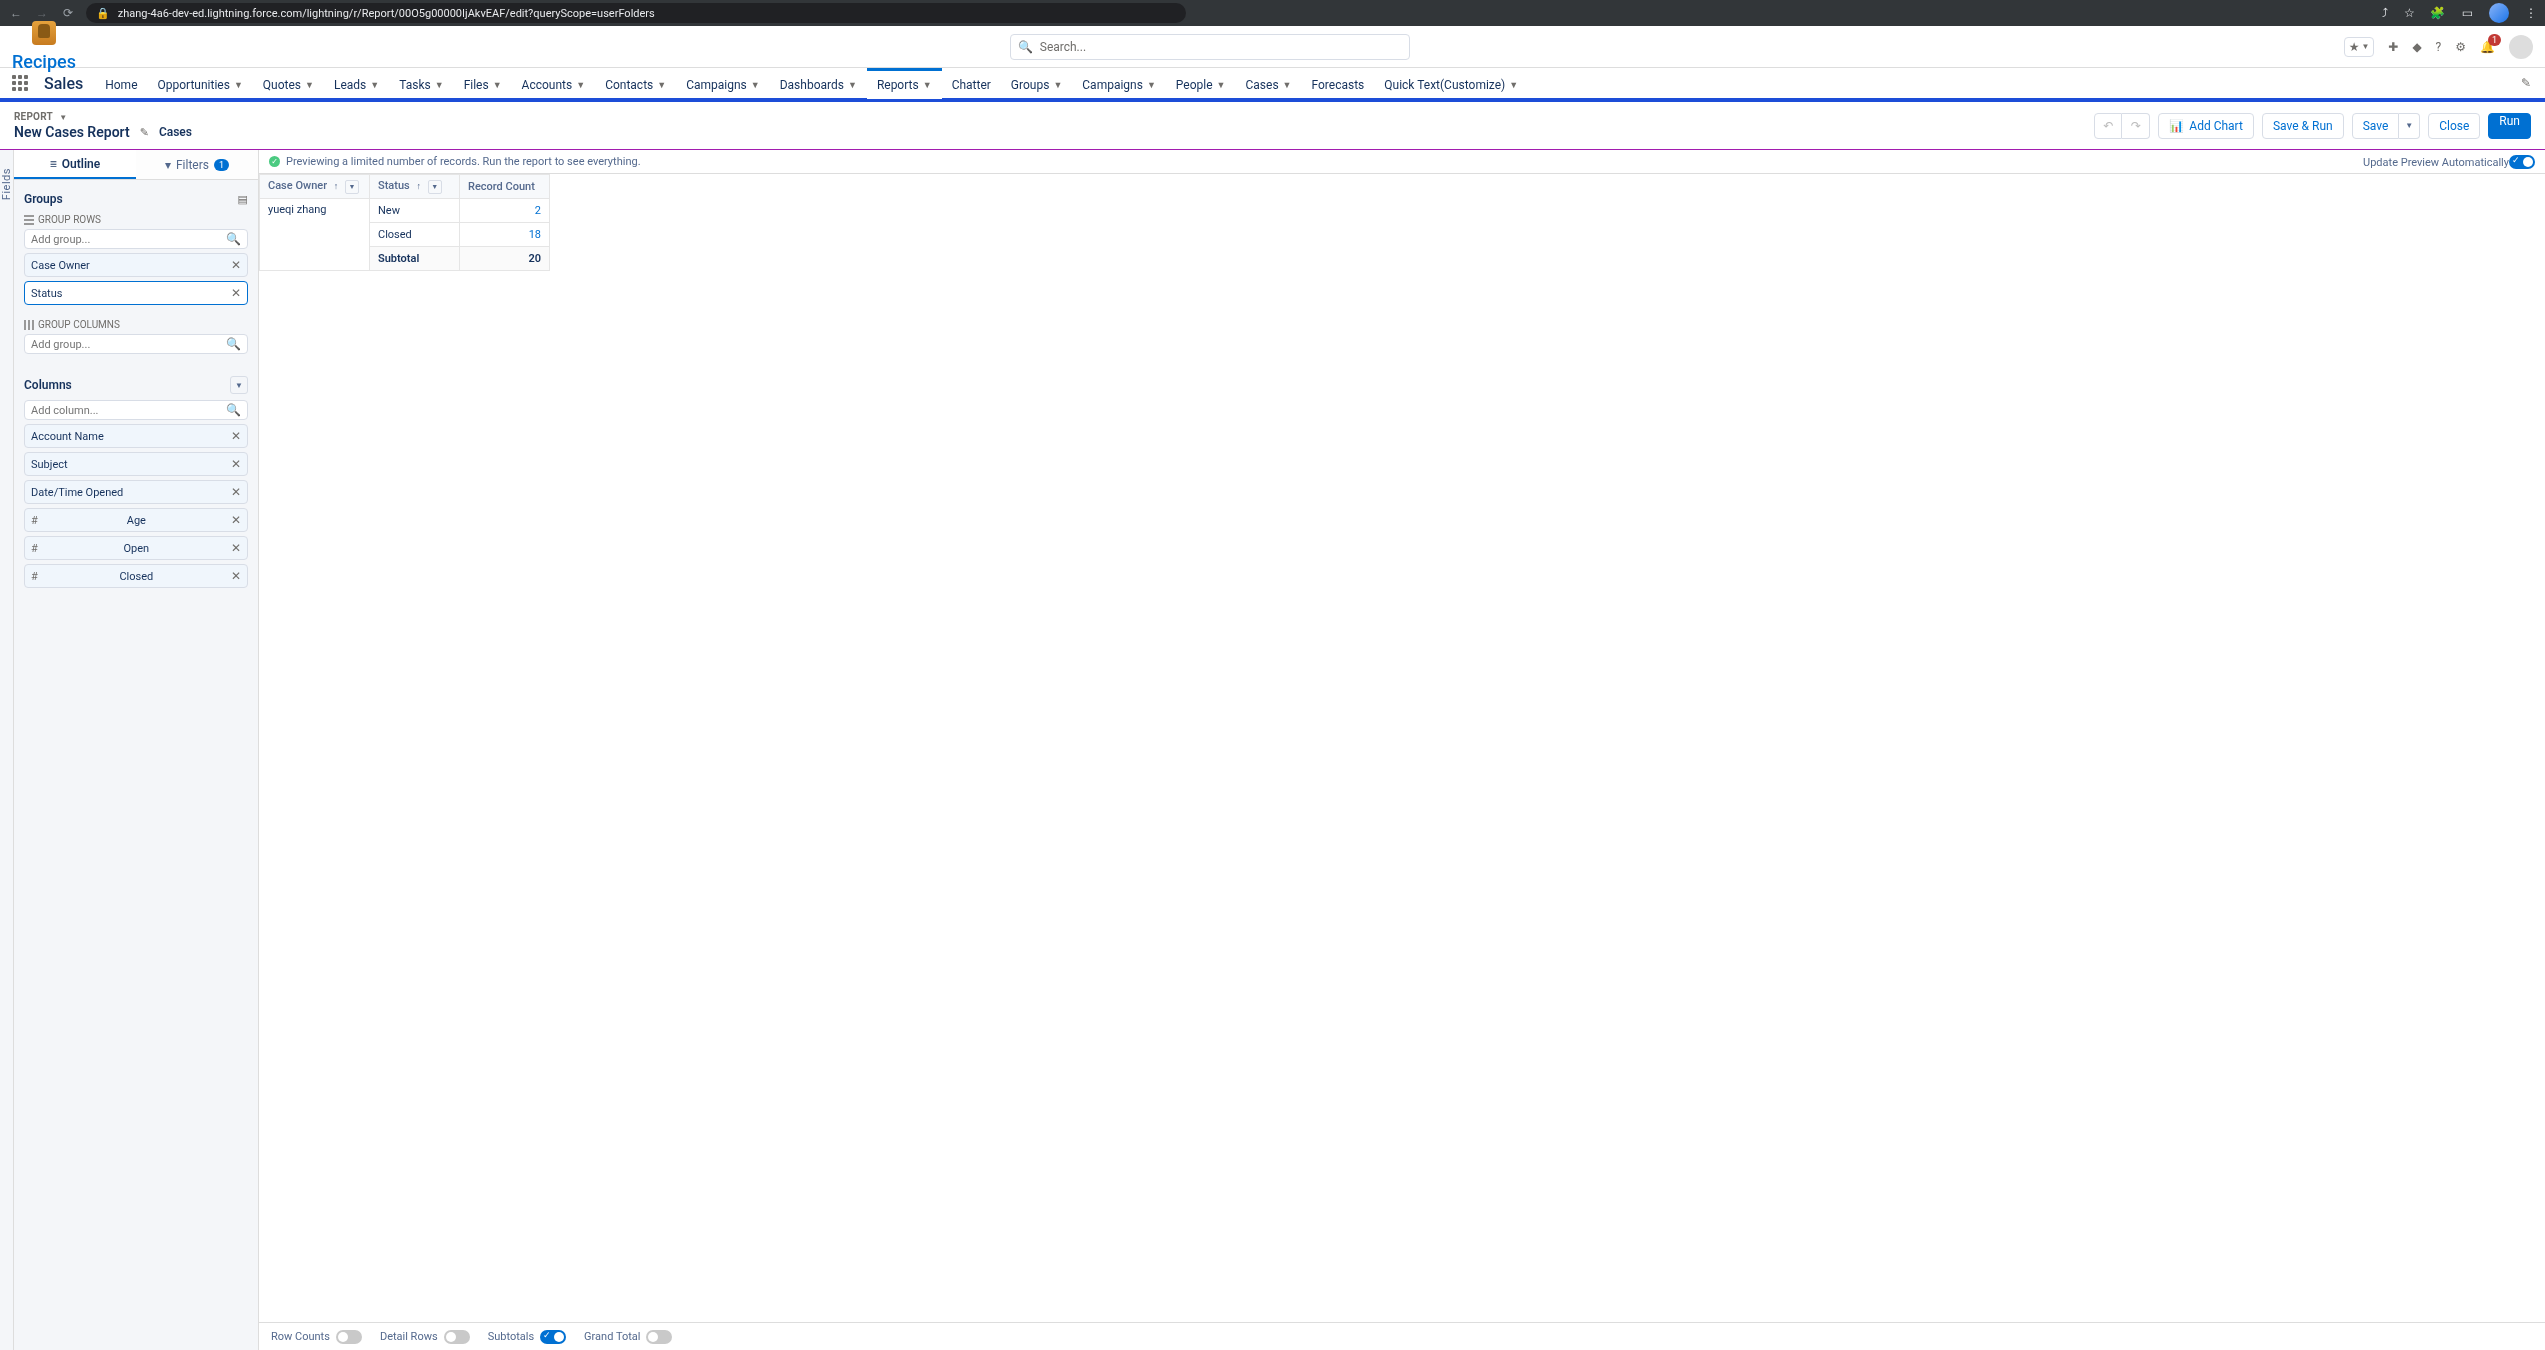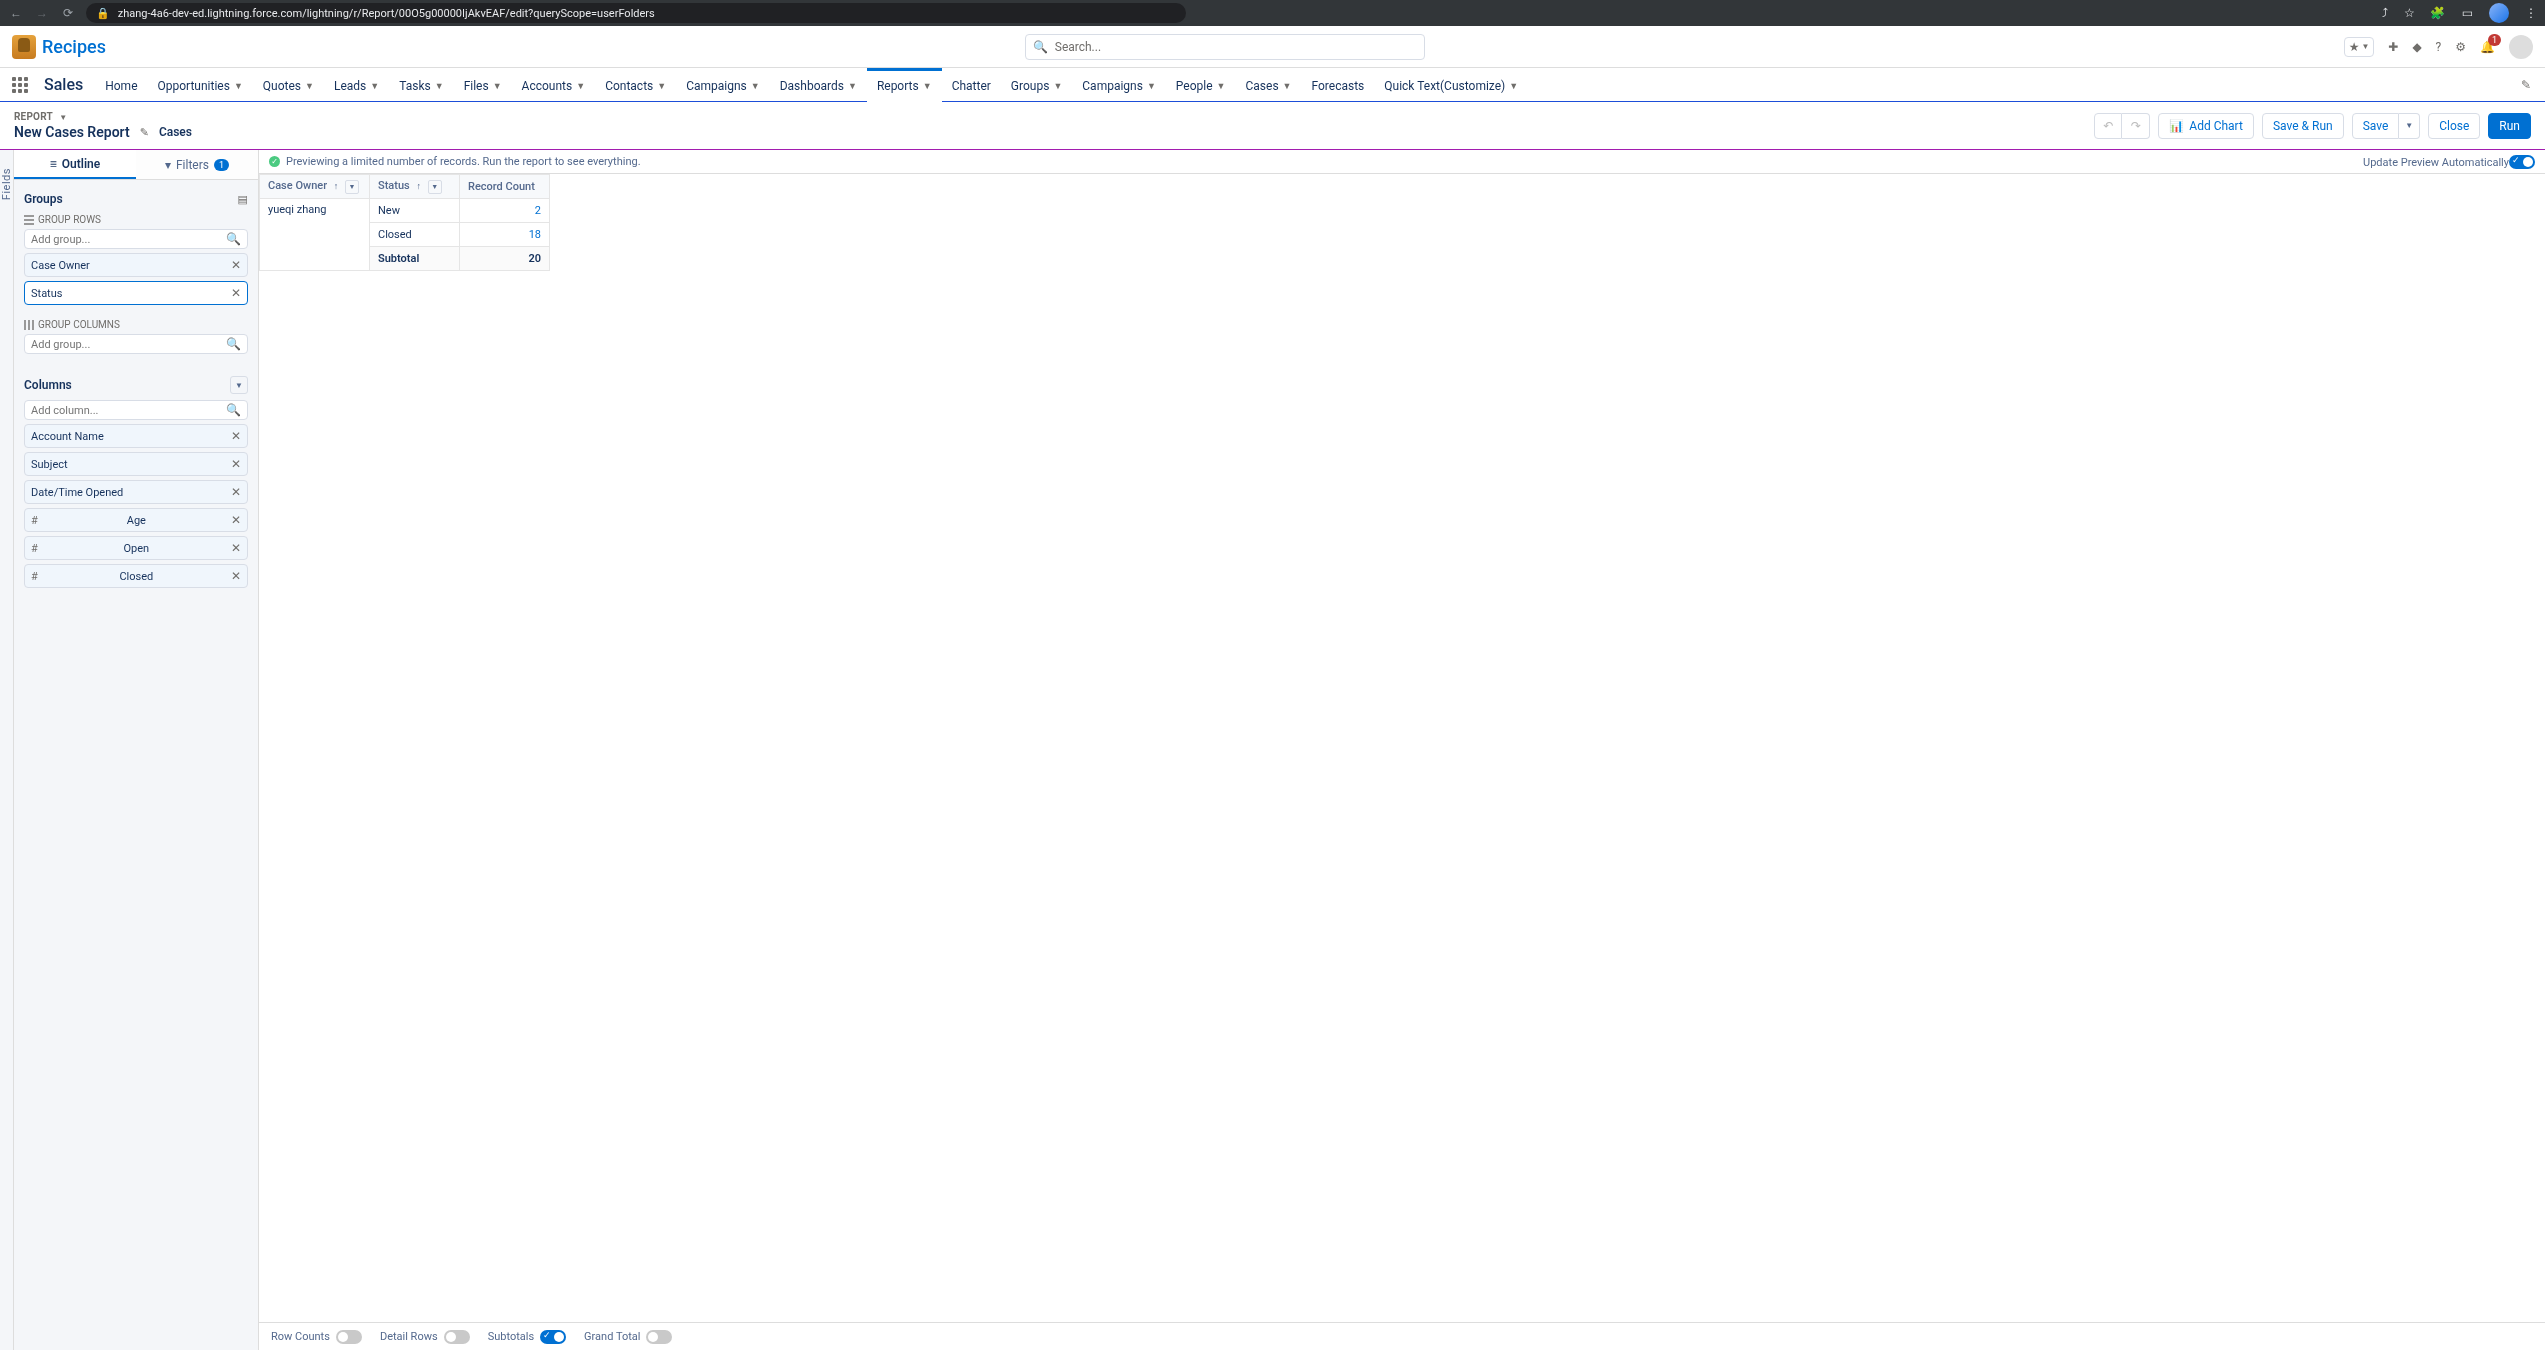--- a/index.html
+++ b/index.html
@@ -10,34 +10,34 @@
 .browser-chrome .nav-btn { color: #9aa0a6; width: 16px; text-align: center; cursor: pointer; }
 .browser-chrome .nav-btn.disabled { opacity: .5; }
 .addr-bar { flex: 1; background: #202124; border-radius: 14px; height: 20px; display: flex; align-items: center; padding: 0 10px; gap: 8px; color: #e8eaed; font-size: 11px; max-width: 1100px; }
 .addr-bar .lock { color: #9aa0a6; }
 .chrome-right { display: flex; align-items: center; gap: 16px; color: #e8eaed; margin-left: auto; }
 .chrome-right span, .chrome-right div { cursor: pointer; }
 .chrome-avatar { width: 20px; height: 20px; border-radius: 50%; background: linear-gradient(135deg,#8ab4f8,#1a73e8); }
 
 
 .global-header { height: 42px; border-bottom: 1px solid #ddd; display: flex; align-items: center; padding: 0 12px; background: #fff; }
-.brand { display: flex; align-items: center; gap: 6px; }
+.brand { display: flex; align-items: center; gap: 6px; flex-direction: column; }
 .brand-logo { width: 24px; height: 24px; border-radius: 4px; background: linear-gradient(180deg,#e5a23c,#c77b1f); position: relative; }
 .brand-logo::after { content:""; position:absolute; top:3px; left:6px; width:12px; height:14px; background:#8a5a15; border-radius:4px 4px 2px 2px; }
 .brand-title { font-size: 18px; font-weight: 500; color: #0070d2; }
 .search-wrap { flex: 1; display: flex; justify-content: center; }
 .search-box { width: 400px; height: 26px; border: 1px solid #d8dde6; border-radius: 4px; display: flex; align-items: center; padding: 0 8px; background: #fff; color: #706e6b; gap:6px; }
 .header-icons { display: flex; align-items: center; gap: 14px; color: #706e6b; position:relative; }
 .header-icons .ico { cursor: pointer; position:relative; }
 .fav-dd { display:flex; align-items:center; border:1px solid #d8dde6; border-radius:4px; padding:2px 4px; gap:2px; }
 .notif-badge { position:absolute; top:-6px; right:-6px; background:#c23934; color:#fff; font-size:9px; border-radius:8px; padding:0 4px; line-height:12px; min-width:12px; text-align:center; }
 .header-avatar { width:24px; height:24px; border-radius:50%; background:#ddd; }
 
 
-.app-nav { height: 34px; border-bottom: 1px solid #1d4ed8; display: flex; align-items: stretch; padding-left: 8px; background: #fff; }
+.app-nav { height: 34px; border-bottom: 4px solid #1d4ed8; display: flex; align-items: stretch; padding-left: 8px; background: #fff; }
 .waffle { width: 24px; display:flex; align-items:center; justify-content:center; cursor:pointer; }
 .waffle-grid { width:16px; height:16px; display:grid; grid-template-columns:repeat(3,4px); grid-template-rows:repeat(3,4px); gap:2px; }
 .waffle-grid span { background:#706e6b; border-radius:1px; }
 .app-name { font-size: 16px; font-weight: 500; padding: 0 12px; display:flex; align-items:center; }
 .nav-items { display:flex; align-items:stretch; }
 .nav-item { display:flex; align-items:center; padding:0 10px; font-size:12px; color:#16325c; cursor:pointer; gap:4px; border-top:3px solid transparent;justify-content:flex-end; }
 .nav-item.active { border-top:3px solid #0070d2; position:relative; }
 .nav-item.active::after { content:""; position:absolute; bottom:-1px; left:0; right:0; height:1px; background:#fff; }
 .nav-item .chev { color:#706e6b; font-size:9px; }
 .nav-edit { margin-left:auto; padding:0 14px; display:flex; align-items:center; color:#706e6b; cursor:pointer; }

